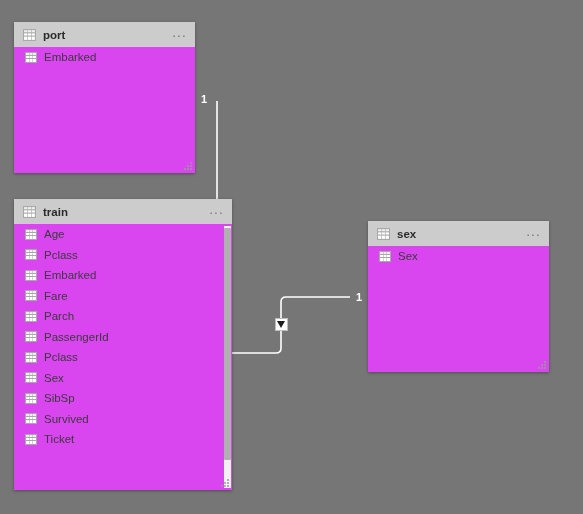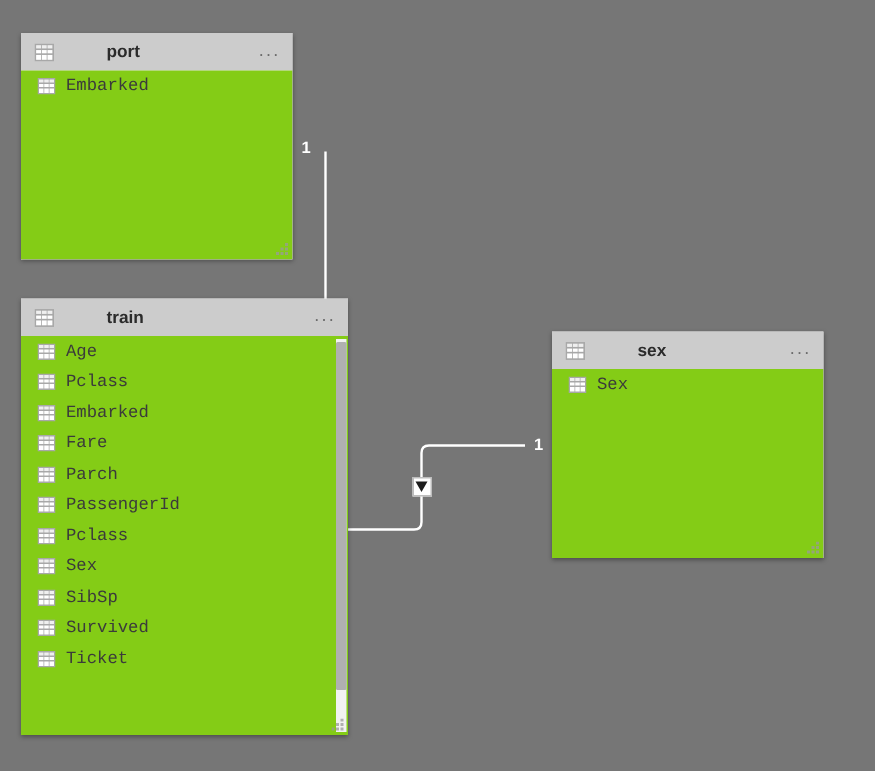--- a/index.html
+++ b/index.html
@@ -30,45 +30,43 @@
     box-sizing: border-box;
     overflow: hidden;
   }
   .table-header {
     height: 25px;
     background: #cccccc;
     display: flex;
     align-items: center;
     padding: 0 8px 0 9px;
     box-sizing: border-box;
-    gap: 28px;
   }
   .table-title {
     font-size: 11.5px;
     font-weight: bold;
     color: #2b2b2b;
     margin-left: 7px;
     flex: 1 1 auto;
     white-space: nowrap;
     overflow: hidden;
   }
   .ellipsis-menu {
     font-size: 12px;
     color: #6b6b6b;
     letter-spacing: 1.5px;
     line-height: 8px;
     padding-bottom: 4px;
     cursor: pointer;
   }
   .fields-area {
     position: relative;
-    background: #84cc16;
+    background: #d946ef;
     height: calc(100% - 25px);
     overflow: hidden;
-    font-family: Liberation Mono, monospace;
   }
   .field-row {
     display: flex;
     align-items: center;
     height: 20.5px;
     padding-left: 11px;
     box-sizing: border-box;
   }
   .field-label {
     font-size: 11.5px;

